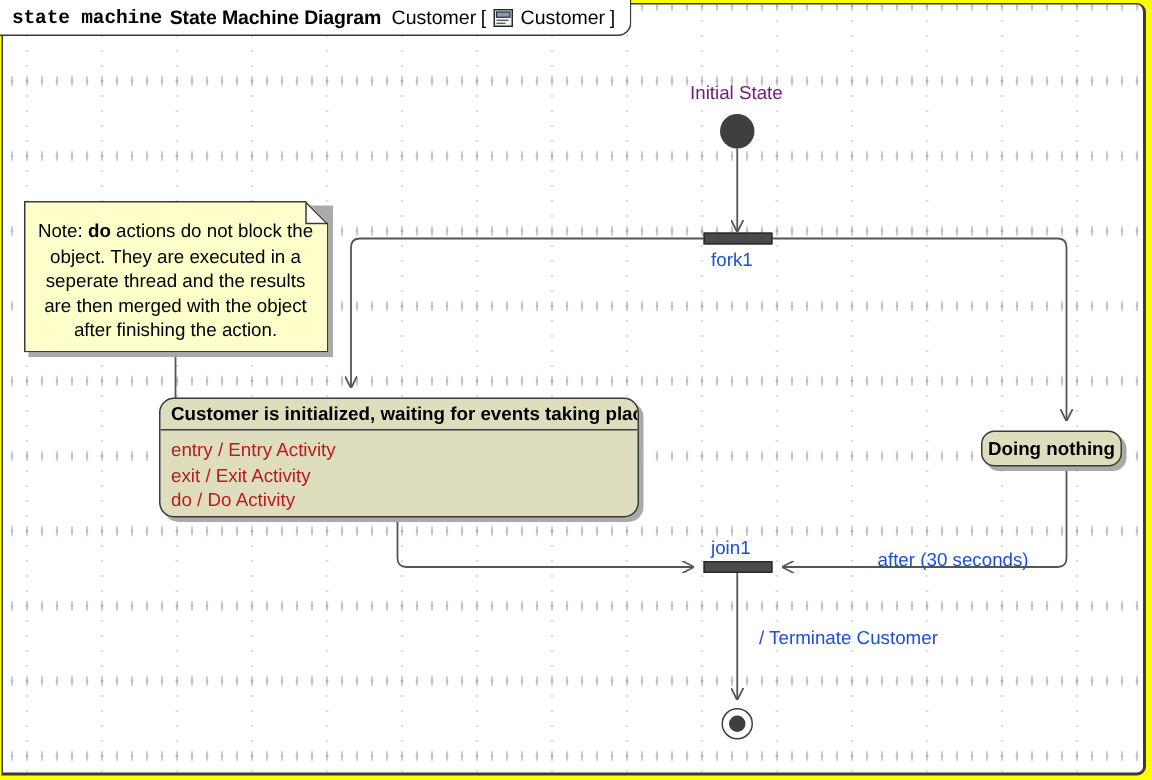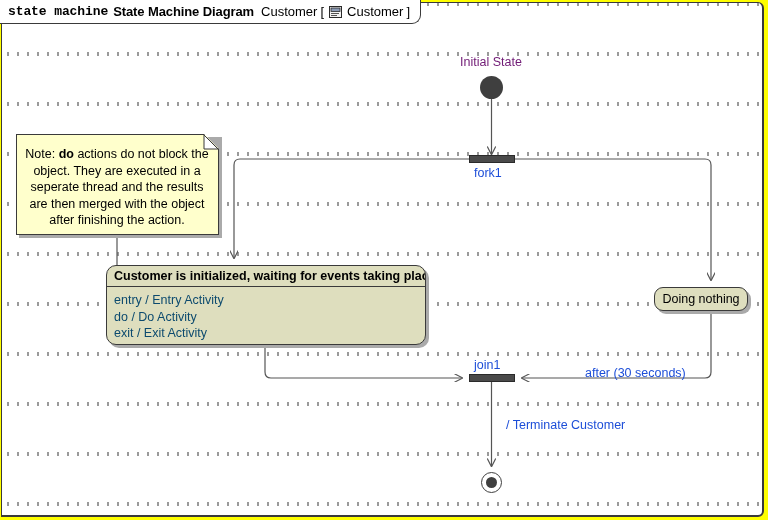--- a/index.html
+++ b/index.html
@@ -158,21 +158,21 @@
     border-bottom: 1px solid #3a3a3a;
     box-sizing: border-box;
     white-space: nowrap;
   }
   .state-compartment {
     padding: 5px 0 0 7px;
   }
   .state-compartment div {
     font-size: 12.5px;
     line-height: 16.5px;
-    color: #0c4a6e;
+    color: #b91c1c;
     white-space: nowrap;
   }
 
   
   #state-doing-nothing {
     left: 654px;
     top: 287px;
     width: 94px;
     height: 24px;
     z-index: 4;
@@ -184,21 +184,21 @@
   .simple-body {
     position:absolute; left:0; top:0;
     width:94px; height:24px;
     background:#dedebe;
     border:1px solid #3a3a3a;
     border-radius:9px;
     box-sizing:border-box;
     display:flex; align-items:center; justify-content:center;
   }
   .simple-label {
-    font-size:12.5px; font-weight:normal; color:#000; white-space:nowrap;
+    font-size:12.5px; font-weight:bold; color:#000; white-space:nowrap;
   }
 
   
   #initial-state {
     left: 480px; top: 76px; width: 23px; height: 23px; z-index:4;
   }
   .initial-circle {
     width:23px; height:23px; border-radius:50%;
     background:#3f3f3f;
   }
@@ -295,22 +295,22 @@
 
   <div class="bar" id="fork-bar"></div>
   <div class="bar-label" id="fork-label">fork1</div>
 
   <div class="node" id="state-customer">
     <div class="state-shadow"></div>
     <div class="state-body">
       <div class="state-title">Customer is initialized, waiting for events taking place</div>
       <div class="state-compartment">
         <div>entry / Entry Activity</div>
+        <div>exit / Exit Activity</div>
         <div>do / Do Activity</div>
-        <div>exit / Exit Activity</div>
       </div>
     </div>
   </div>
 
   <div class="node" id="state-doing-nothing">
     <div class="simple-shadow"></div>
     <div class="simple-body">
       <span class="simple-label">Doing nothing</span>
     </div>
   </div>

